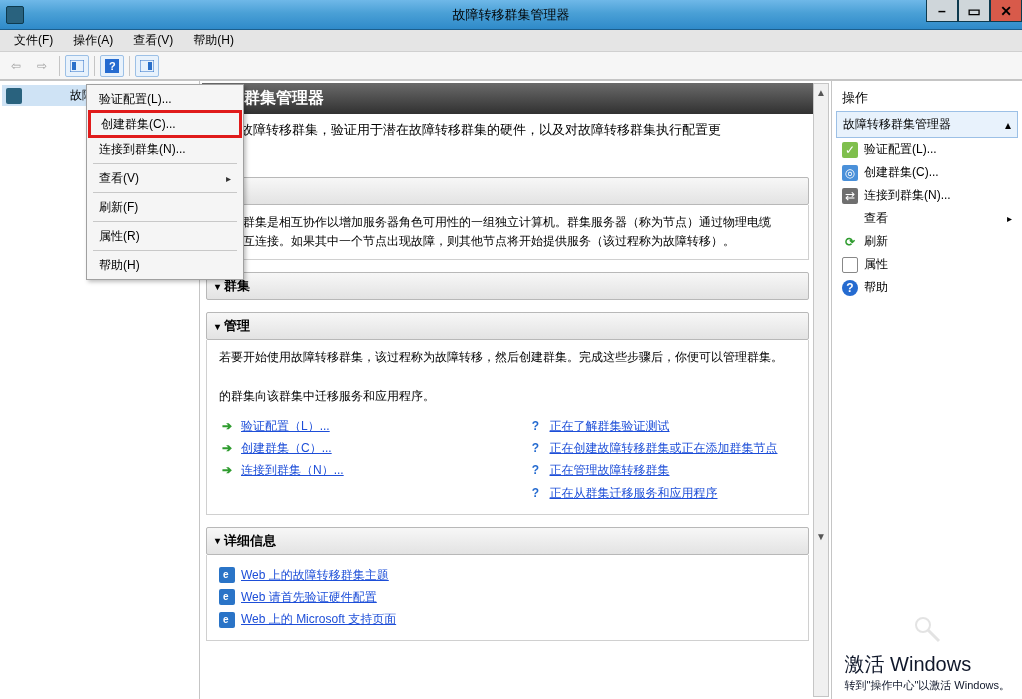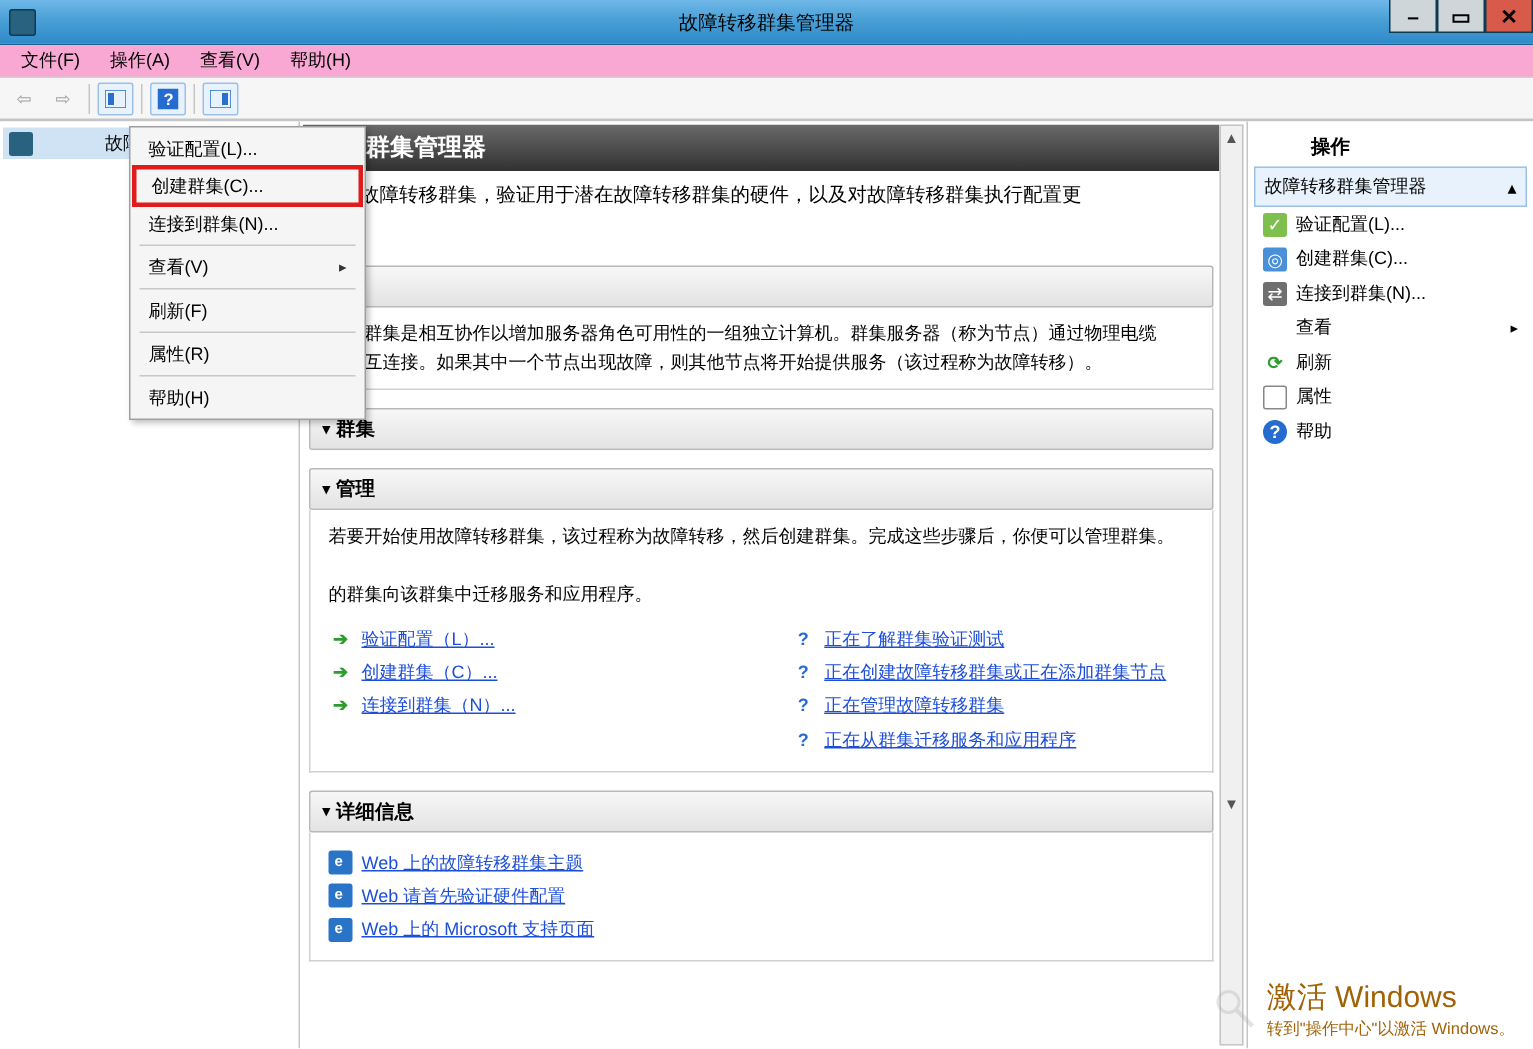--- a/index.html
+++ b/index.html
@@ -33,21 +33,21 @@
   .winbtn {
     width: 32px; height: 22px;
     border: 1px solid #0d3a4e; border-top: none;
     display: flex; align-items: center; justify-content: center;
     font-weight: bold; font-size: 14px;
   }
   .winbtn.min, .winbtn.max { background: #cfd6da; }
   .winbtn.close { background: #d85a4a; color: #000; }
 
   
-  .menubar { height: 22px; background: #f9a8d4; border-bottom: 1px solid #d0d0d0;
+  .menubar { height: 22px; background: #e5e5e5; border-bottom: 1px solid #d0d0d0;
     display: flex; align-items: center; padding: 0 4px; }
   .menubar .mitem { padding: 2px 10px; cursor: default; }
 
   
   .toolbar { height: 28px; background: #f6f6f6; border-bottom: 1px solid #c5c5c5;
     display: flex; align-items: center; padding: 0 4px; gap: 2px; }
   .tbtn {
     width: 24px; height: 22px;
     border: 1px solid transparent; border-radius: 2px;
     display: flex; align-items: center; justify-content: center;
@@ -144,21 +144,21 @@
     position:relative;
   }
   .linkicon.web::after{content:"e";color:#fff;font-size:10px;position:absolute;left:4px;top:0px;}
 
   
   .actions {
     width: 190px; background:#fff;
     padding: 4px;
   }
   .actions .ahdr {
-    font-size: 13px; font-weight: bold; padding: 4px 6px; margin-left: 32px;
+    font-size: 13px; font-weight: normal; padding: 4px 6px;
   }
   .actions .agroup-title {
     background:#e8f2fc; border:1px solid #9cc0e6;
     padding:4px 6px; font-size:12px;
     display:flex; justify-content:space-between; align-items:center;
   }
   .actions .aitem {
     display:flex; align-items:center; gap:6px;
     padding:3px 6px; font-size:12px; cursor:default;
   }
@@ -176,23 +176,24 @@
     position:absolute; right:2px; top:2px; bottom:2px; width:16px;
     background:#f0f0f0; border:1px solid #c5c5c5;
     display:flex; flex-direction:column; align-items:center;
   }
   .vscrollshim .arr{height:16px;display:flex;align-items:center;justify-content:center;color:#555;font-size:10px;}
   .vscrollshim .thumb{flex:1;margin:0 2px;background:#c8c8c8;max-height:70%;}
 
   
   .watermark {
     position:absolute; right:12px; bottom:6px;
-    color:#a16207; text-align:left;
+    color:#0f172a; text-align:left;
     display:flex; align-items:center; gap:8px;
     pointer-events:none;
+    flex-direction:column;
   }
   .watermark .big{font-size:20px;}
   .watermark .small{font-size:11px;}
   .watermark svg{opacity:.35;}
 </style>
 </head>
 <body>
 
 <div class="titlebar">
   <span class="app-icon"></span>

